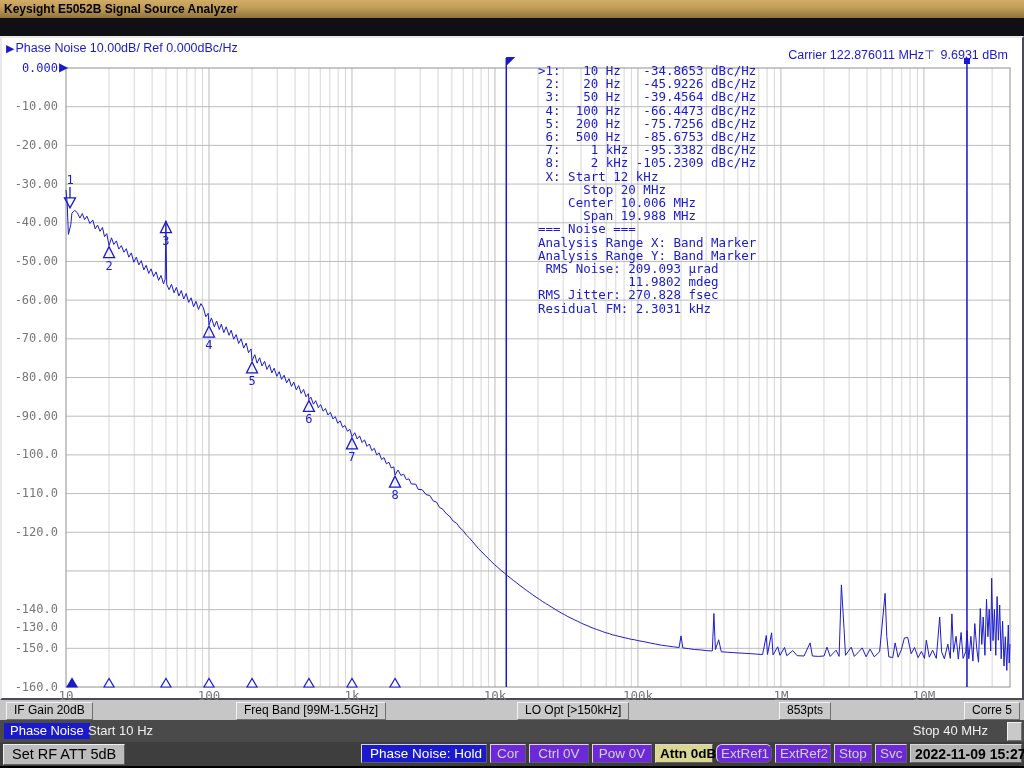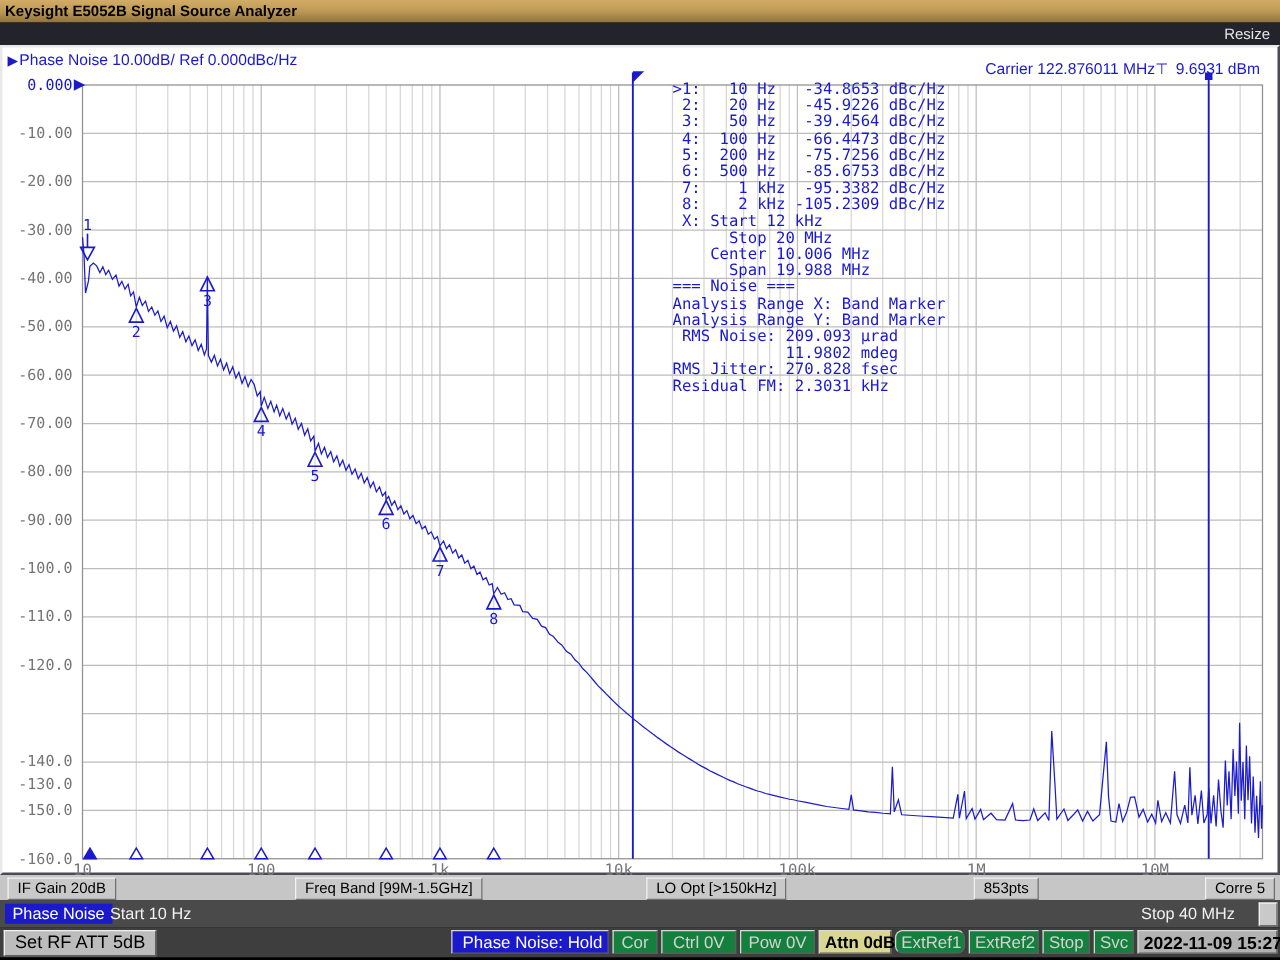--- a/index.html
+++ b/index.html
@@ -50,38 +50,35 @@
   #sweep-stop{position:absolute;right:36px;top:3px;line-height:16px;}
   #status-endbox{position:absolute;right:2px;top:2px;width:13px;height:17px;background:#c9c9c9;
     border:1px solid;border-color:#f2f2f2 #6f6f6f #6f6f6f #f2f2f2;}
 
   
   #instrbar{left:0;top:742px;width:1024px;height:24px;background:#3e3e3e;}
   #rf-att-btn{position:absolute;left:3px;top:2px;height:19px;line-height:18px;background:#bcbcbc;
     border:1px solid;border-color:#efefef #5f5f5f #5f5f5f #efefef;color:#000;font-size:14.5px;padding:0 8px;}
   #instr-cells{position:absolute;right:2px;top:2px;display:flex;gap:3px;}
   .cell{height:19px;line-height:18px;font-size:13.5px;text-align:center;padding:0 4px;box-sizing:border-box;
-    border:1px solid;border-color:#d8d8d8 #5f5f5f #5f5f5f #d8d8d8;background:#15803d;color:#d2d2d2;white-space:nowrap;}
+    border:1px solid;border-color:#d8d8d8 #5f5f5f #5f5f5f #d8d8d8;background:#6d28d9;color:#d2d2d2;white-space:nowrap;}
   .cell.active{background:#1a1acc;color:#ffffff;}
   .cell.attn{background:#d9d78f;color:#000;font-weight:bold;}
   .cell.datetime{background:#b2b2b2;color:#000;font-weight:bold;font-size:14px;}
   #bottom-strip{left:0;top:766px;width:1024px;height:2px;background:#000;}
 </style>
 </head>
 <body>
 
 <div id="page">
 
   <div id="titlebar" class="abs">
     <span>Keysight E5052B Signal Source Analyzer</span>
   </div>
 
-  <div id="menubar" class="abs">
-    <span id="resize-btn">Resize</span>
-  </div>
 
   <div id="window-frame" class="abs"></div>
 
   <svg id="plot-svg" class="abs" viewBox="0 36 1024 664" xmlns="http://www.w3.org/2000/svg">
       <line x1="109.042976931453" y1="68" x2="109.042976931453" y2="687" stroke="#d6d6d6" stroke-width="1"></line>
       <line x1="134.22150435575878" y1="68" x2="134.22150435575878" y2="687" stroke="#d6d6d6" stroke-width="1"></line>
       <line x1="152.085953862906" y1="68" x2="152.085953862906" y2="687" stroke="#d6d6d6" stroke-width="1"></line>
       <line x1="165.94269742472935" y1="68" x2="165.94269742472935" y2="687" stroke="#d6d6d6" stroke-width="1"></line>
       <line x1="177.26448128721177" y1="68" x2="177.26448128721177" y2="687" stroke="#d6d6d6" stroke-width="1"></line>
       <line x1="186.83691314852646" y1="68" x2="186.83691314852646" y2="687" stroke="#d6d6d6" stroke-width="1"></line>

